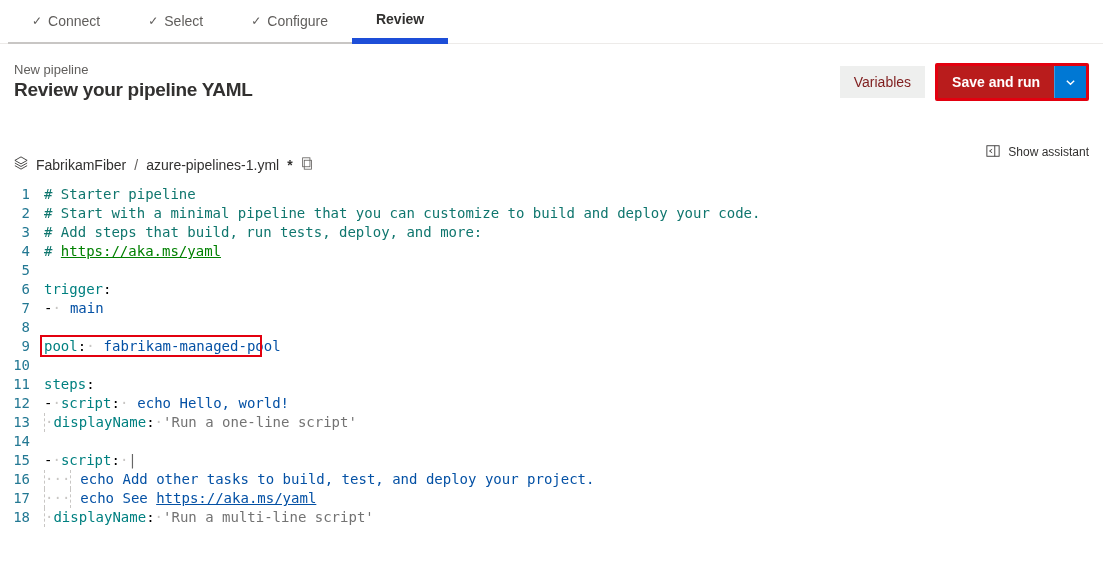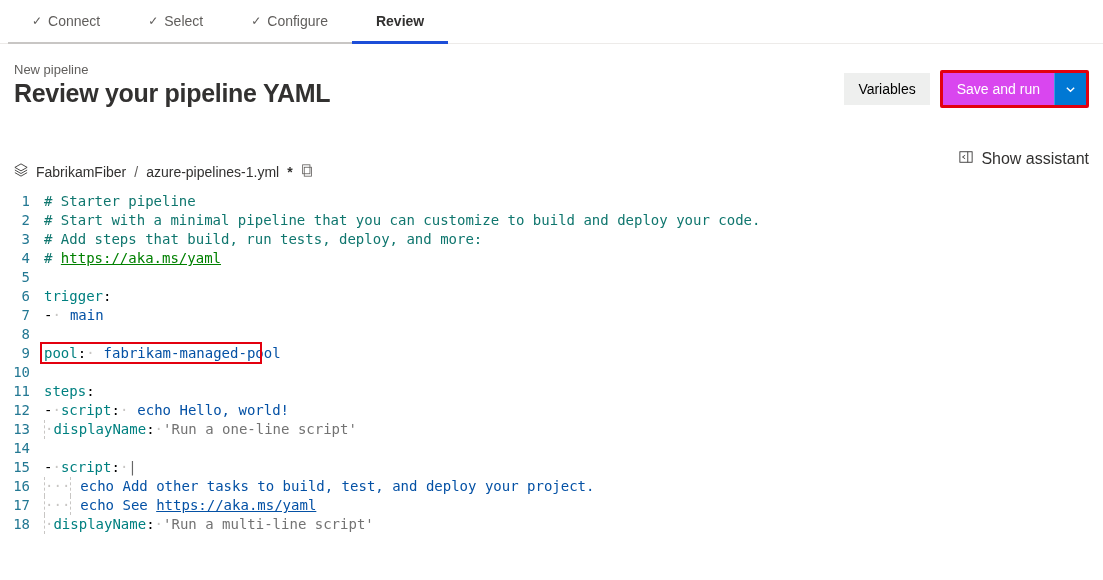--- a/index.html
+++ b/index.html
@@ -28,21 +28,21 @@
     position: relative;
     gap: 6px;
   }
   .tab.completed {
     border-bottom: 2px solid #c8c6c4;
     margin-bottom: -1px;
   }
   .tab.active {
     color: #323130;
     font-weight: 600;
-    border-bottom: 3px solid #1d4ed8;
+    border-bottom: 6px solid #1d4ed8;
     margin-bottom: -1px;
   }
   .check {
     font-size: 12px;
     color: #605e5c;
   }
 
   
   .header {
     padding: 18px 14px 10px;
@@ -51,51 +51,51 @@
     align-items: flex-end;
     gap: 16px;
   }
   .header-left {}
   .subtitle {
     font-size: 13px;
     color: #605e5c;
     margin-bottom: 2px;
   }
   .title {
-    font-size: 25px;
+    font-size: 19px;
     font-weight: 700;
     letter-spacing: -0.3px;
   }
   .header-actions {
     display: flex;
     gap: 10px;
     align-items: center;
   }
   .btn {
     height: 32px;
     padding: 0 14px;
     font-size: 14px;
     border: none;
     display: flex;
     align-items: center;
     cursor: pointer;
   }
   .btn-default {
     background: #eeefee;
-    color: #000000;
+    color: #7f1d1d;
   }
   .btn-primary-group {
     display: flex;
     border: 3px solid #e3000f;
     border-radius: 2px;
   }
   .btn-primary {
-    background: #d946ef;
+    background: #b91c1c;
     color: #fff;
-    font-weight: 400;
+    font-weight: 700;
   }
   .btn-primary-chevron {
     background: #0078d4;
     color: #fff;
     width: 32px;
     justify-content: center;
     border-left: 1px solid rgba(255,255,255,0.25);
     padding: 0;
   }
 
@@ -119,21 +119,21 @@
   }
   .sep { color: #605e5c; }
   .filename { font-weight: 400; }
   .dirty { font-weight: 600; }
   .copy-icon { color: #605e5c; font-size: 13px; }
   .show-assistant {
     display: flex;
     align-items: center;
     gap: 8px;
     color: #323130;
-    font-size: 16px;
+    font-size: 12px;
   }
 
   
   .editor {
     font-family: Consolas, Menlo, monospace;
     font-size: 14px;
     line-height: 19px;
     padding: 4px 0 0 0;
   }
   .line {

